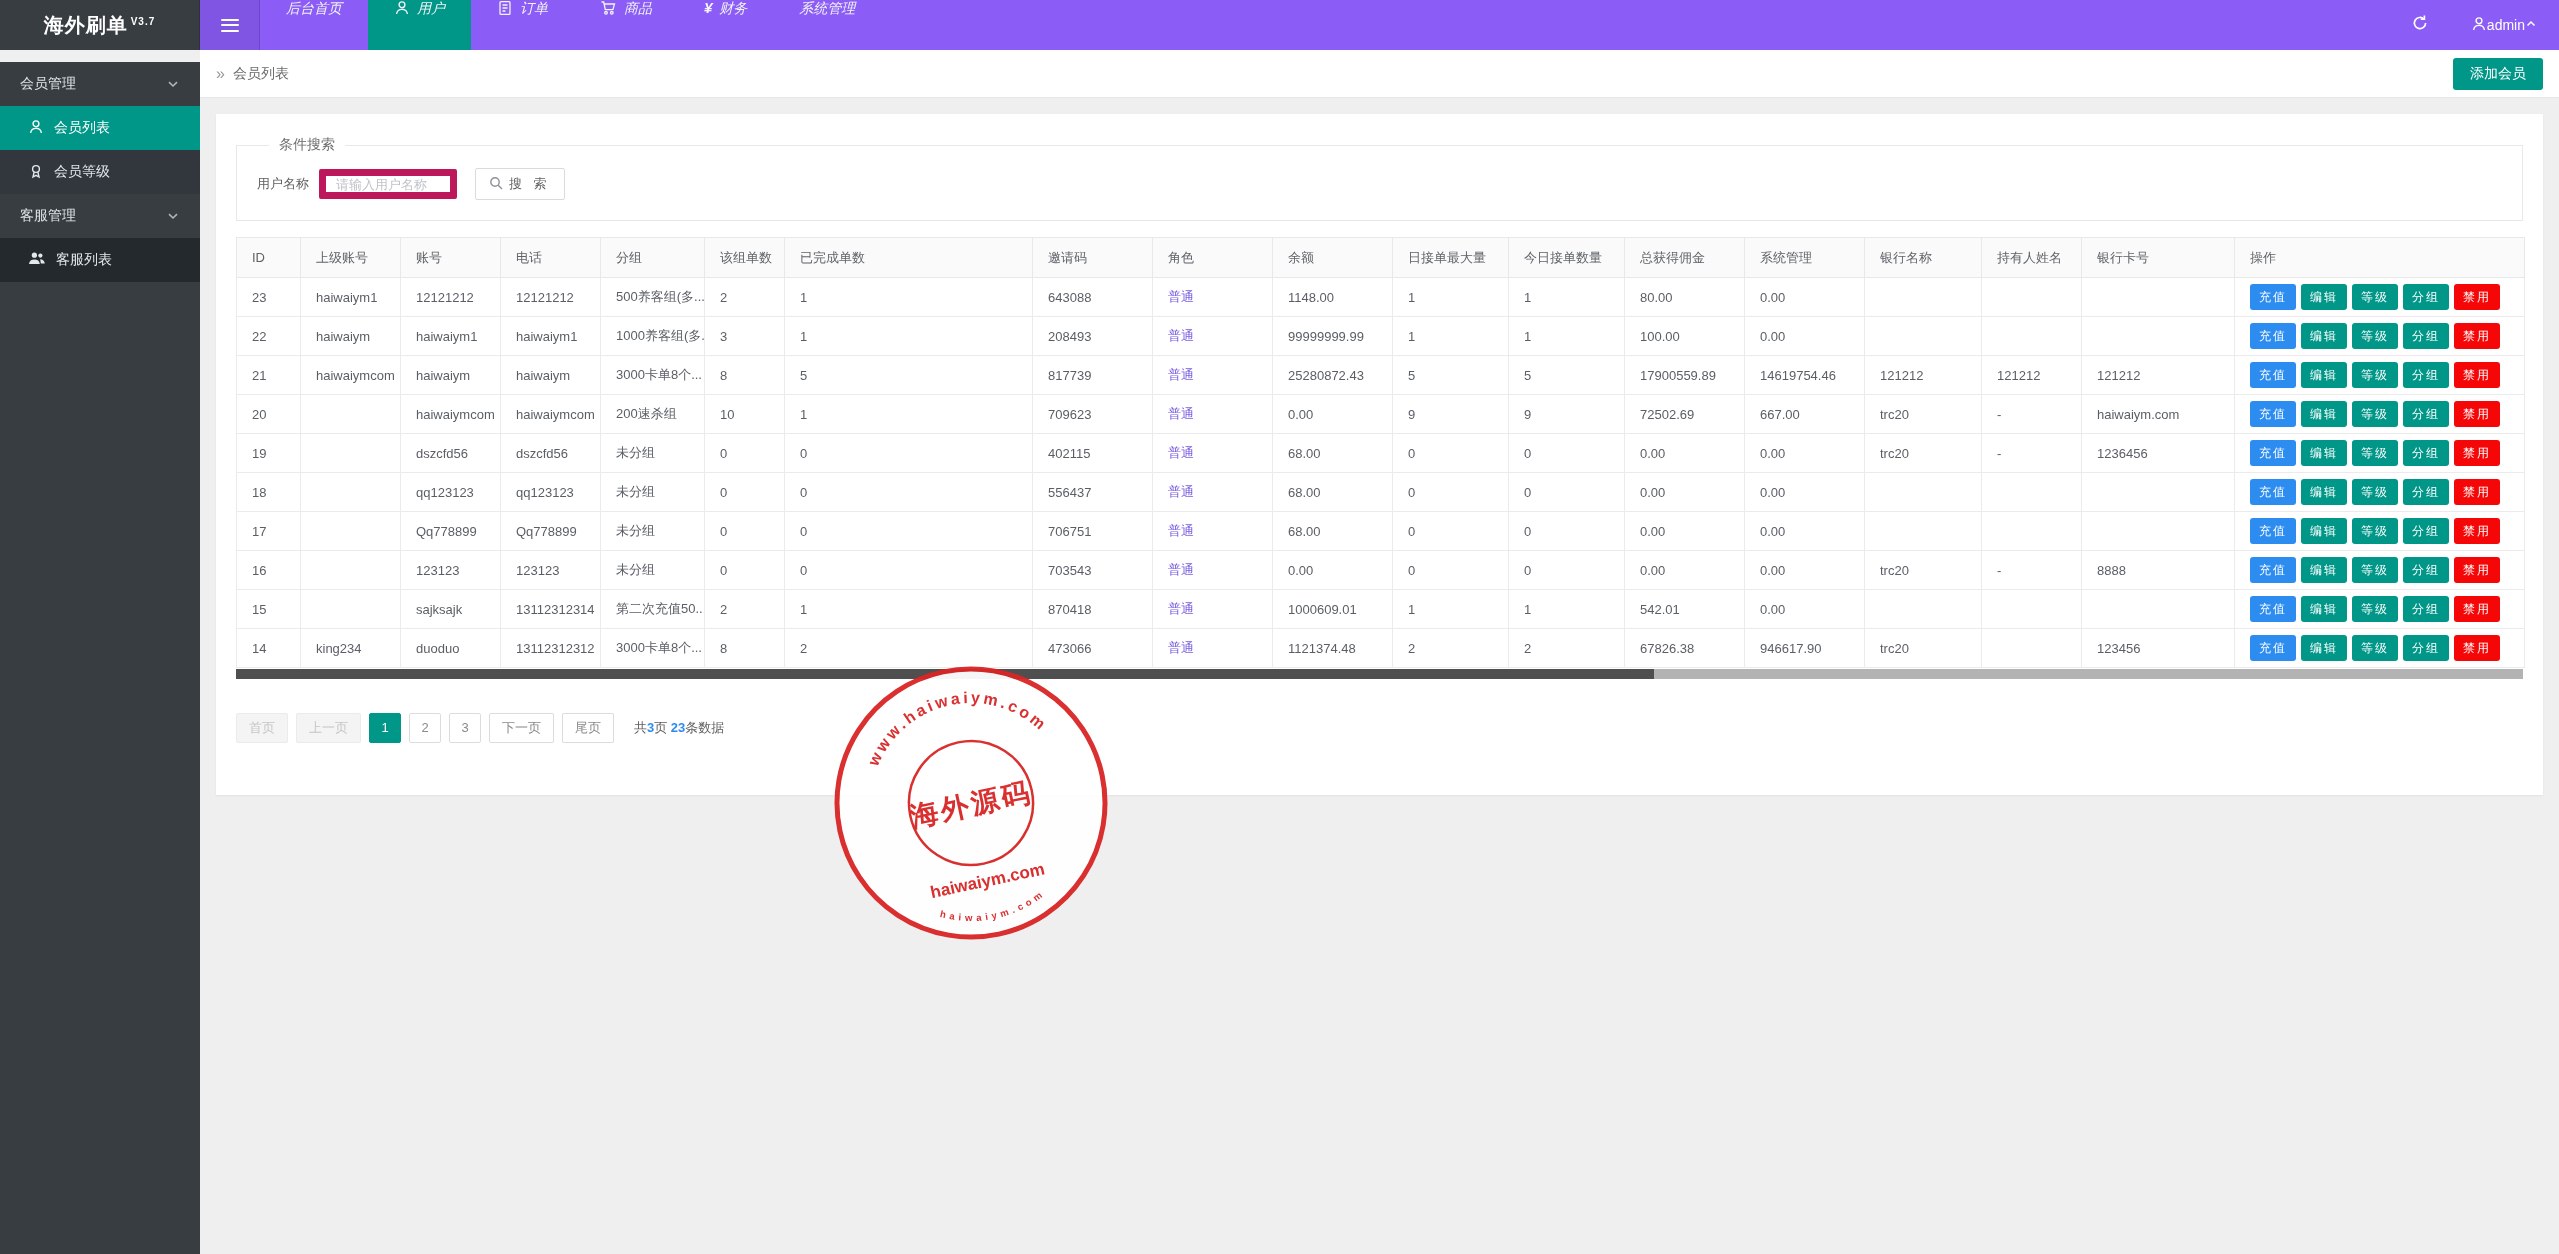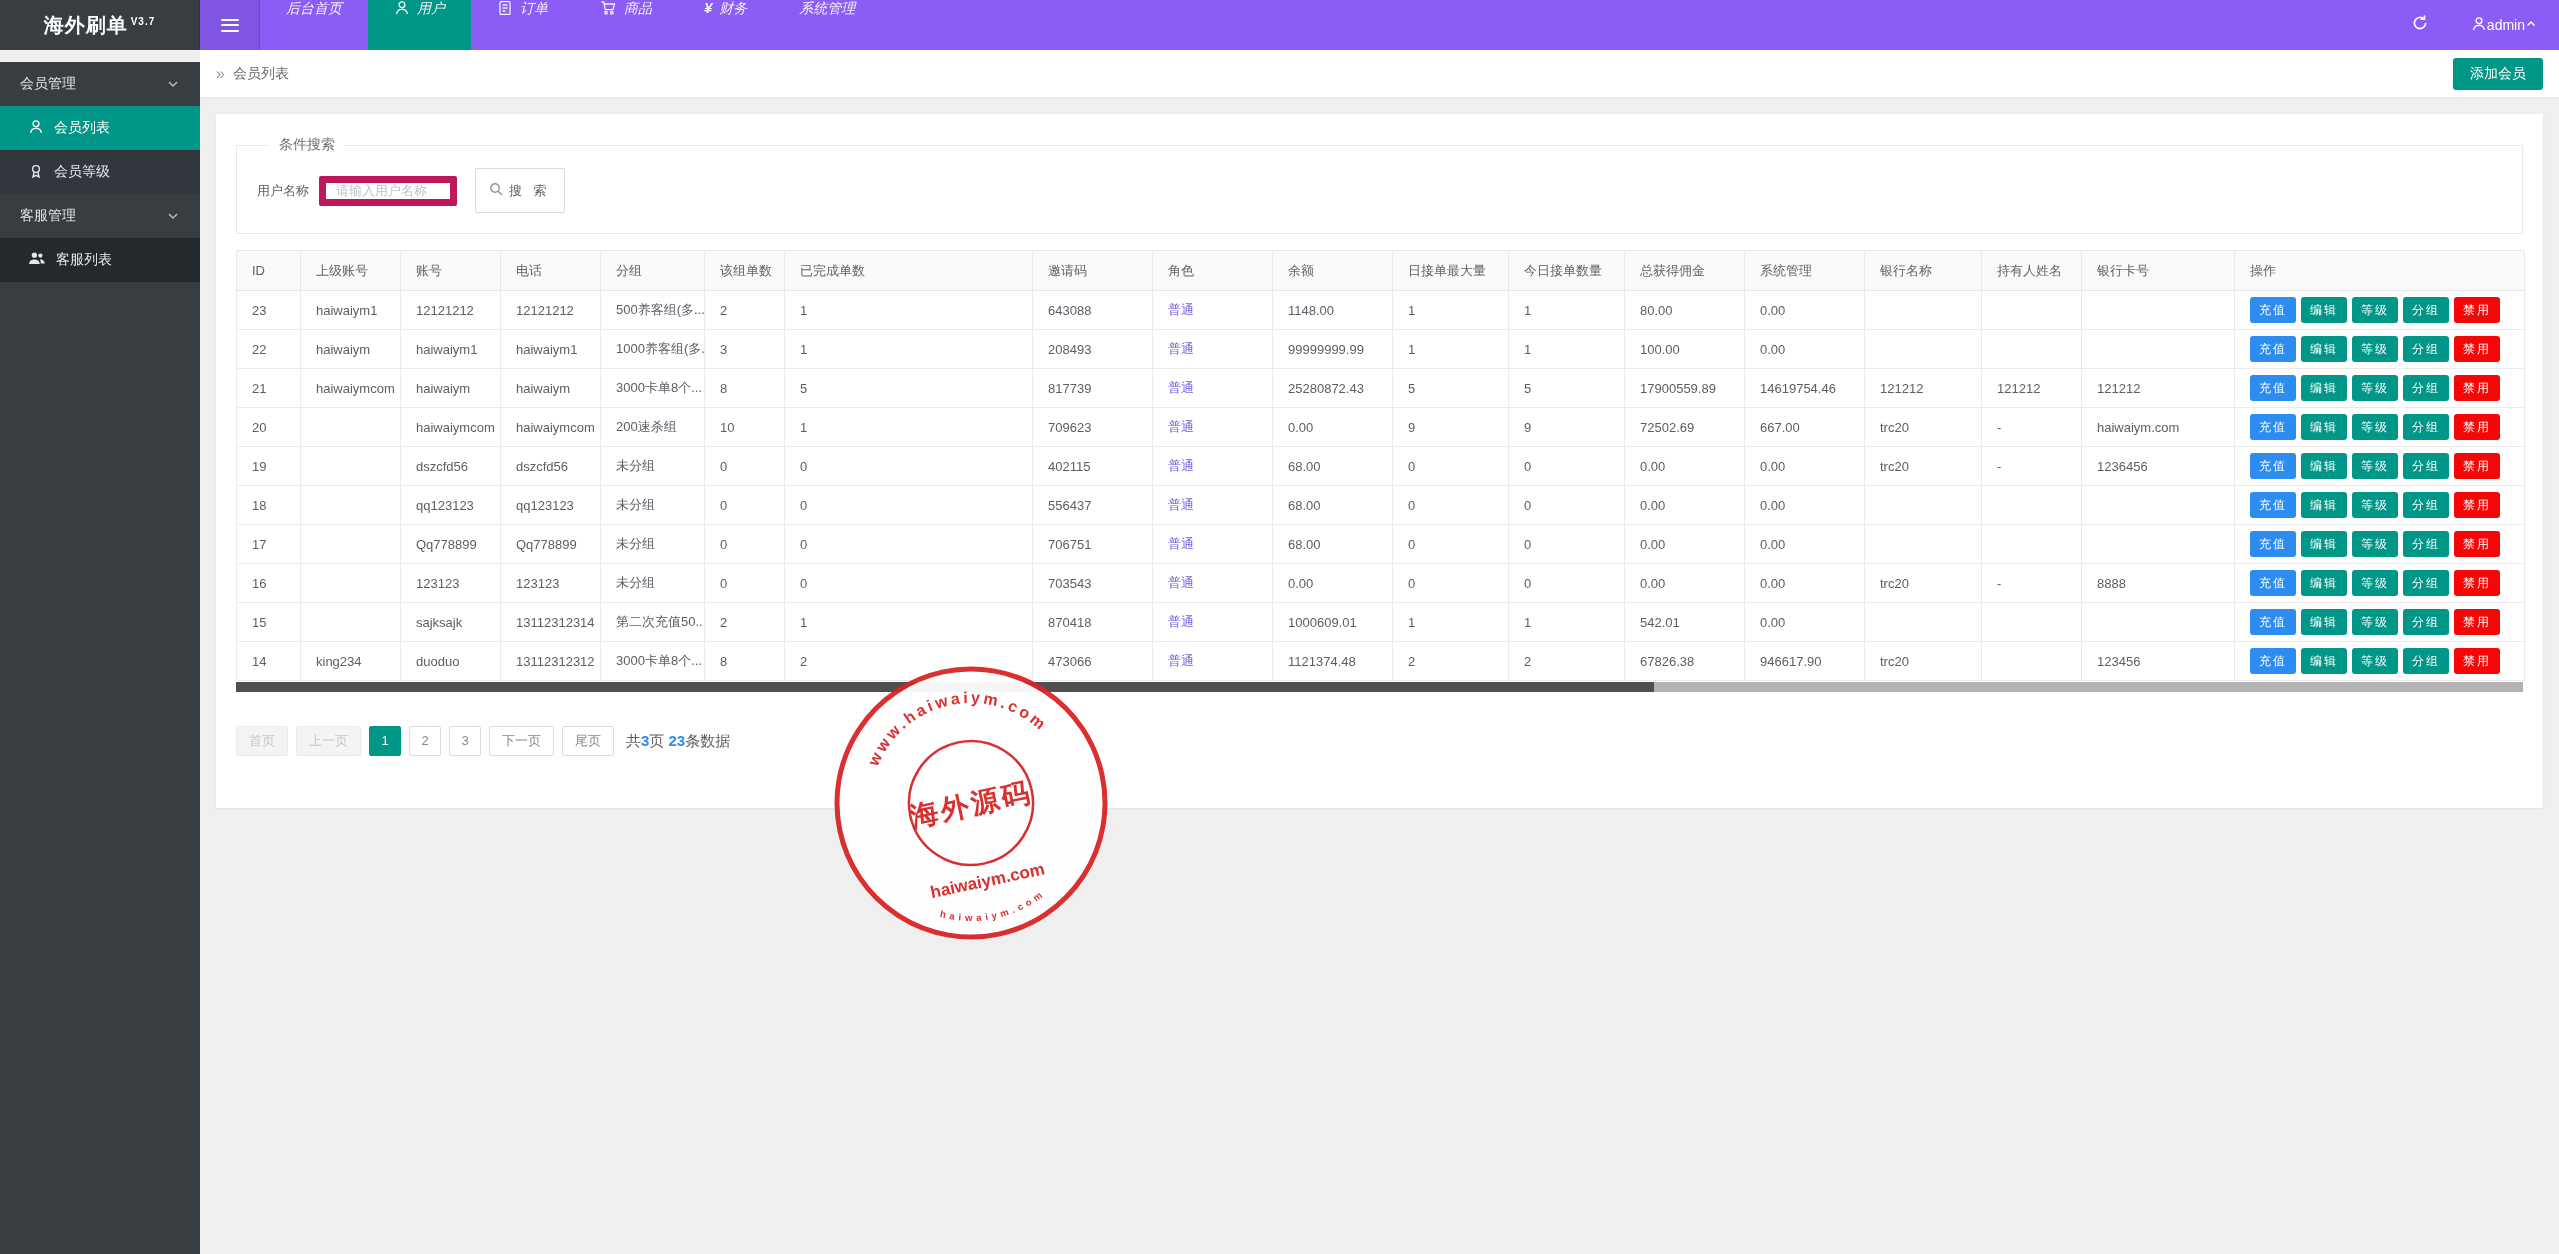--- a/index.html
+++ b/index.html
@@ -41,41 +41,41 @@
   .add-member-btn{margin-left:auto;height:32px;padding:12px 17px;background:#009688;color:#ffffff;font-size:14px;border:none;border-radius:3px;cursor:pointer;display:flex;align-items:center;}
 
   .card{margin:16px;background:#fff;padding:16px 20px 52px;box-shadow:0 1px 2px rgba(0,0,0,.06);min-height:664px;position:relative;}
 
   fieldset.search-box{border:1px solid #e8e8e8;margin:6px 0 0 0;padding:14px 20px 20px;}
   fieldset.search-box legend{font-size:14px;color:#6d6d6d;padding:0 10px;margin-left:12px;}
   .search-row{display:flex;align-items:center;gap:10px;}
   .search-label{font-size:13px;color:#5f5f5f;}
   .search-input{width:138px;height:30px;border:7px solid #be185d;border-radius:2px;padding:0 10px;font-size:13px;color:#444;outline:none;font-family:inherit;}
   .search-input::placeholder{color:#bfc3c9;}
-  .search-btn{height:45px;margin-left:8px;padding:0 13px;background:#fff;border:1px solid #d9dcdf;border-radius:2px;font-size:13px;color:#5f5f5f;display:flex;align-items:center;gap:6px;cursor:pointer;letter-spacing:4px;font-family:inherit;}
+  .search-btn{height:32px;margin-left:8px;padding:0 13px;background:#fff;border:1px solid #d9dcdf;border-radius:2px;font-size:13px;color:#5f5f5f;display:flex;align-items:center;gap:6px;cursor:pointer;letter-spacing:4px;font-family:inherit;}
   .search-btn svg{color:#8d9196;}
 
   table.grid{width:100%;margin-top:16px;border-collapse:collapse;table-layout:fixed;}
   .grid th{background:#fafafa;border:1px solid #e8e8e8;height:40px;padding:0 15px;font-size:13px;font-weight:normal;color:#5f6368;text-align:left;white-space:nowrap;overflow:hidden;}
   .grid td{border:1px solid #ebebeb;height:39px;padding:0 15px;font-size:13px;color:#5a5f66;text-align:left;white-space:nowrap;overflow:hidden;}
   .role-link{color:#7a5ce0;cursor:pointer;}
   .btn-sm{display:inline-block;height:26px;line-height:26px;padding:0 9px;border-radius:3px;color:#fff;font-size:12px;margin-right:5px;cursor:pointer;letter-spacing:2px;border:none;font-family:inherit;vertical-align:middle;}
   .btn-blue{background:#2d8cf0;}
   .btn-green{background:#009688;}
   .btn-red{background:#f50707;}
 
   .h-scrollbar{height:10px;background:#b3b3b3;position:relative;margin-top:1px;cursor:pointer;}
   .h-scrollbar .thumb{position:absolute;left:0;top:0;height:10px;width:62%;background:#4f4f4f;cursor:grab;}
 
   .pagination{margin-top:34px;display:flex;align-items:center;}
   .pg-btn{min-width:32px;height:30px;line-height:28px;padding:0 12px;margin-right:8px;border:1px solid #dcdcdc;background:#fff;color:#8a8a8a;border-radius:2px;font-size:13px;text-align:center;cursor:pointer;font-family:inherit;}
   .pg-btn.disabled{background:#f4f4f4;color:#c6c6c6;border-color:#ebebeb;cursor:default;}
   .pg-btn.page{padding:0 6px;}
   .pg-btn.active{background:#009688;border-color:#009688;color:#fff;cursor:default;}
-  .pg-info{margin-left:4px;font-size:15px;color:#5f5f5f;}
+  .pg-info{margin-left:12px;font-size:13px;color:#5f5f5f;}
   .pg-info .num{color:#2d8cf0;font-weight:bold;}
 
   
   .stamp{position:absolute;left:830px;top:662px;width:282px;height:282px;transform:rotate(-12deg);z-index:60;opacity:.95;pointer-events:none;}
 </style>
 </head>
 <body>
 
 <div class="topbar">
   <div class="logo">

